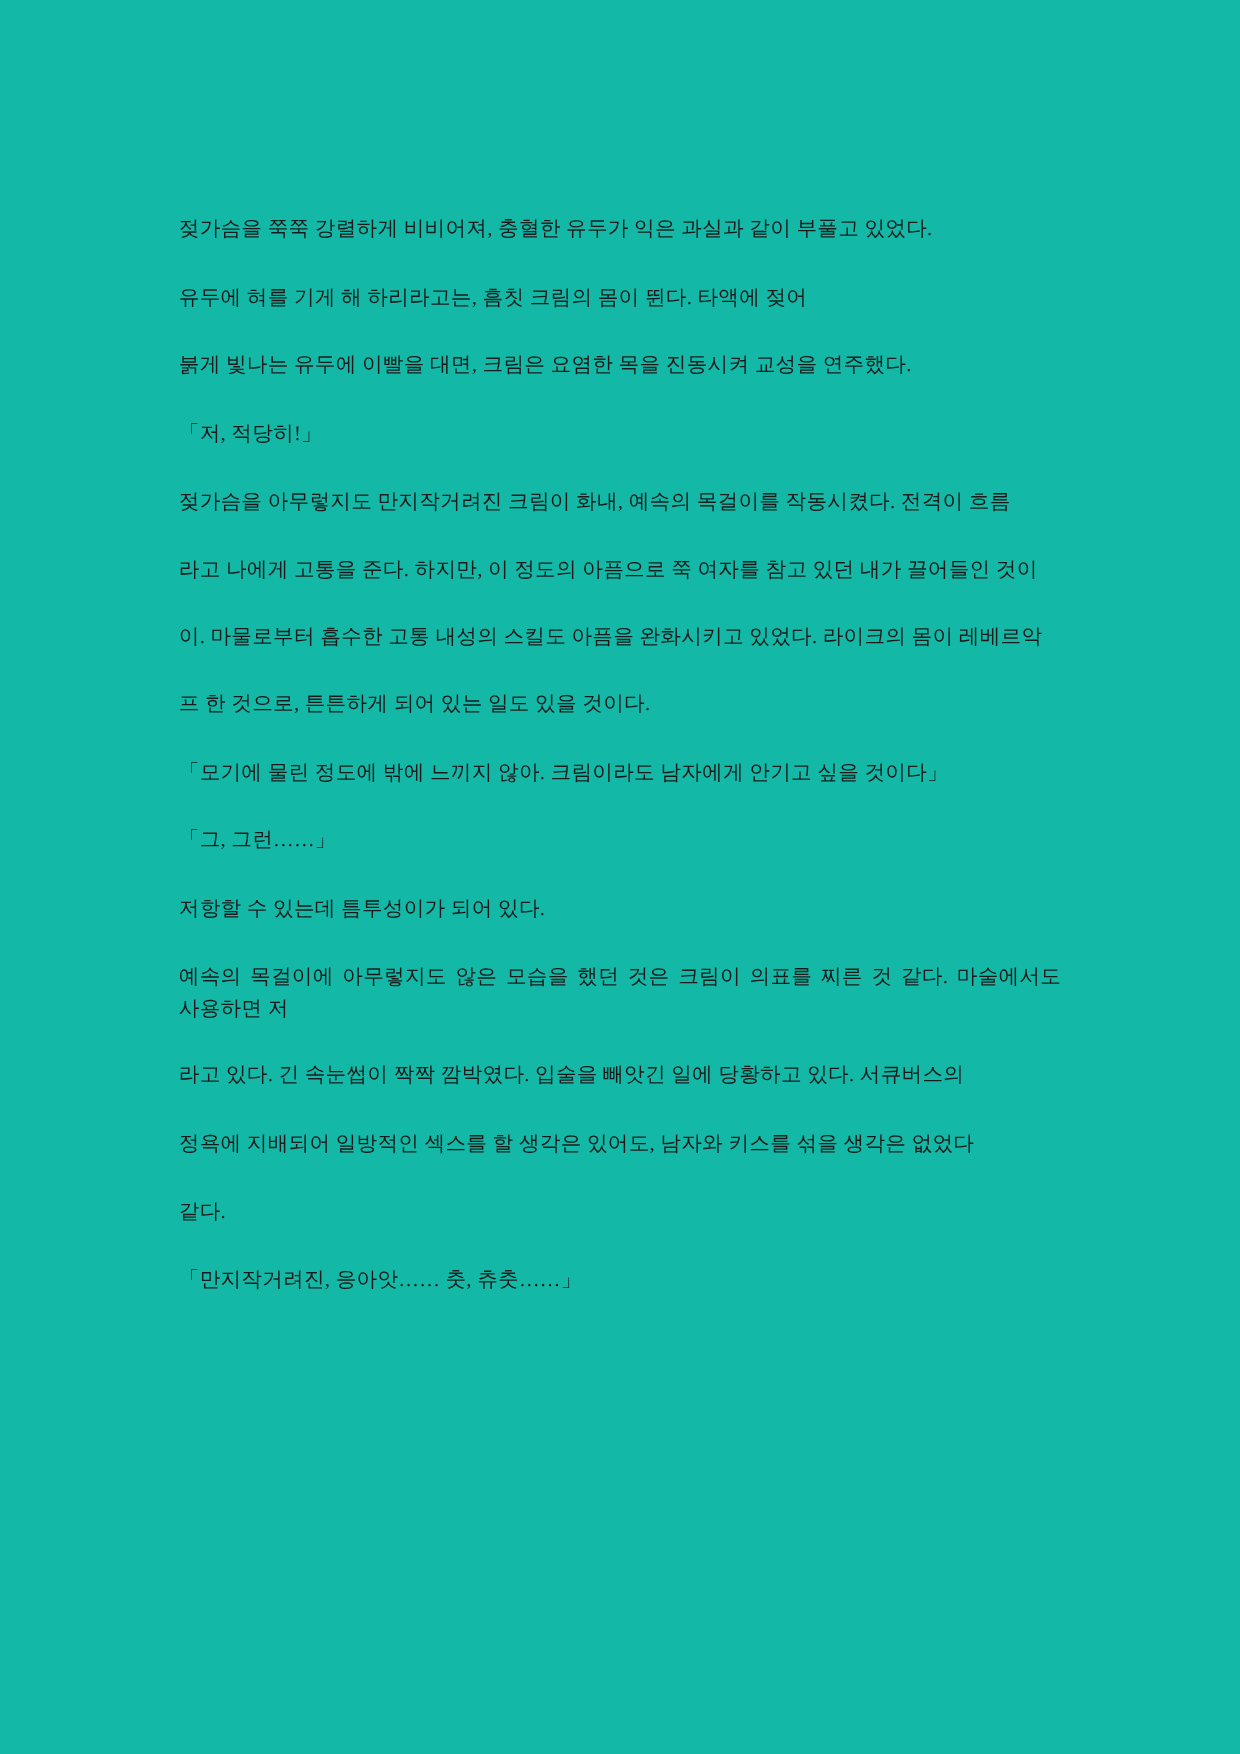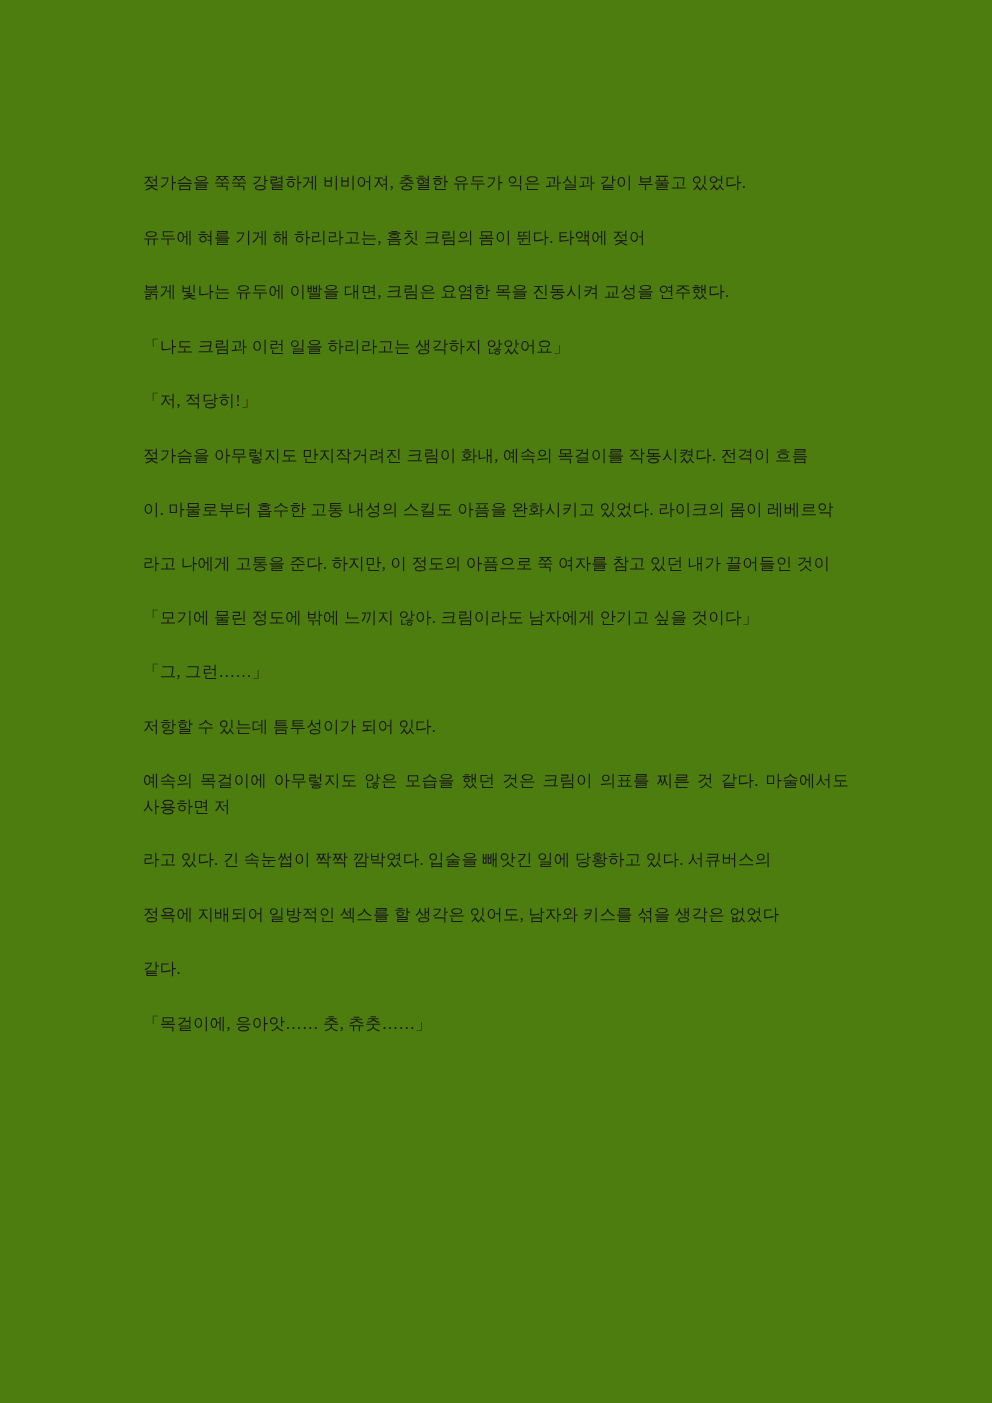--- a/index.html
+++ b/index.html
@@ -12,21 +12,21 @@
     height: 1403px;
     font-family: "Liberation Serif", "DejaVu Serif", serif;
     color: #1a1a1a;
     overflow: hidden;
   }
   .page {
     box-sizing: border-box;
     width: 992px;
     height: 1403px;
     padding: 170px 92px 0 143px;
-    background: #4d7c0f;
+    background: #14b8a6;
   }
   .doc-body {
     width: 706px;
   }
   p.para {
     margin: 0 0 29px 0;
     font-size: 16.5px;
     line-height: 1.55;
     letter-spacing: 0.2px;
     text-align: justify;
@@ -43,27 +43,27 @@
   }
 </style>
 </head>
 <body>
 
 <div class="page">
   <div class="doc-body">
     <p class="para">젖가슴을 쭉쭉 강렬하게 비비어져, 충혈한 유두가 익은 과실과 같이 부풀고 있었다.</p>
     <p class="para">유두에 혀를 기게 해 하리라고는, 흠칫 크림의 몸이 뛴다. 타액에 젖어</p>
     <p class="para">붉게 빛나는 유두에 이빨을 대면, 크림은 요염한 목을 진동시켜 교성을 연주했다.</p>
-    <p class="para">「나도 크림과 이런 일을 하리라고는 생각하지 않았어요」</p>
     <p class="para">「저, 적당히!」</p>
     <p class="para">젖가슴을 아무렇지도 만지작거려진 크림이 화내, 예속의 목걸이를 작동시켰다. 전격이 흐름</p>
+    <p class="para wrap">라고 나에게 고통을 준다. 하지만, 이 정도의 아픔으로 쭉 여자를 참고 있던 내가 끌어들인 것이</p>
     <p class="para wrap">이. 마물로부터 흡수한 고통 내성의 스킬도 아픔을 완화시키고 있었다. 라이크의 몸이 레베르악</p>
-    <p class="para wrap">라고 나에게 고통을 준다. 하지만, 이 정도의 아픔으로 쭉 여자를 참고 있던 내가 끌어들인 것이</p>
+    <p class="para">프 한 것으로, 튼튼하게 되어 있는 일도 있을 것이다.</p>
     <p class="para">「모기에 물린 정도에 밖에 느끼지 않아. 크림이라도 남자에게 안기고 싶을 것이다」</p>
     <p class="para">「그, 그런……」</p>
     <p class="para">저항할 수 있는데 틈투성이가 되어 있다.</p>
     <p class="para wrap">예속의 목걸이에 아무렇지도 않은 모습을 했던 것은 크림이 의표를 찌른 것 같다. 마술에서도 사용하면 저</p>
     <p class="para">라고 있다. 긴 속눈썹이 짝짝 깜박였다. 입술을 빼앗긴 일에 당황하고 있다. 서큐버스의</p>
     <p class="para">정욕에 지배되어 일방적인 섹스를 할 생각은 있어도, 남자와 키스를 섞을 생각은 없었다</p>
     <p class="para">같다.</p>
-    <p class="para">「목걸이에, 응아앗…… 춧, 츄춧……」</p>
+    <p class="para">「만지작거려진, 응아앗…… 춧, 츄춧……」</p>
   </div>
 </div>
 
 </body></html>

